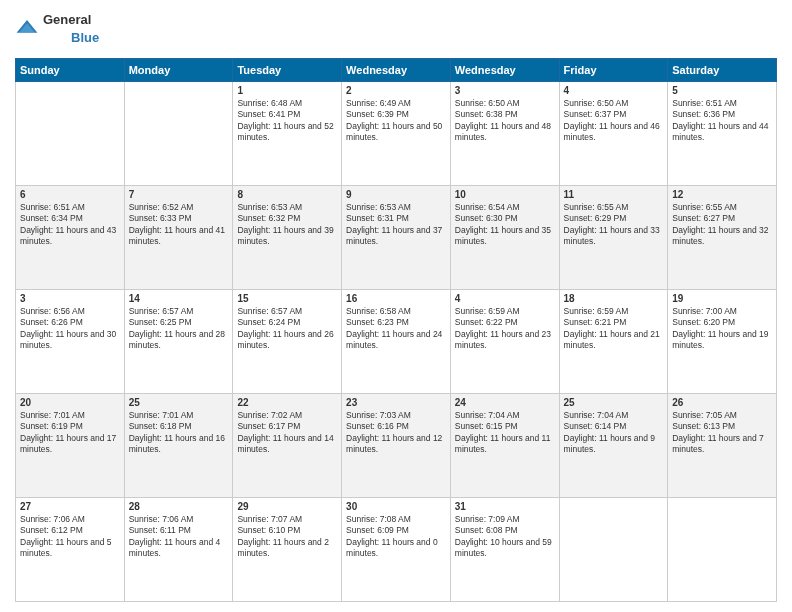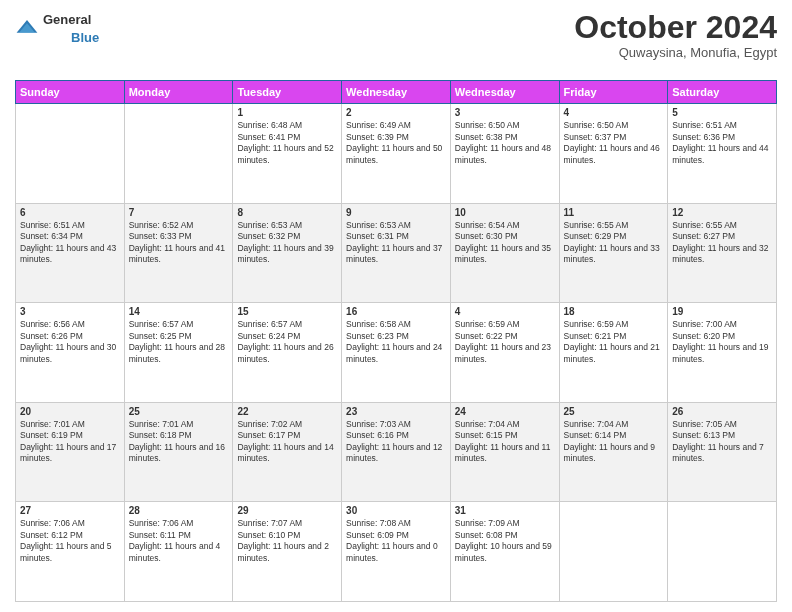--- a/index.html
+++ b/index.html
@@ -14,21 +14,21 @@
       width: 792px;
       height: 612px;
       padding: 10px 15px 10px 15px;
       display: flex;
       flex-direction: column;
     }
     .header {
       display: flex;
       justify-content: space-between;
       align-items: flex-start;
-      margin-bottom: 20px;
+      margin-bottom: 12px;
     }
     .logo {
       display: flex;
       align-items: center;
       gap: 4px;
     }
     .logo-icon {
       width: 24px;
       height: 20px;
     }
@@ -85,41 +85,37 @@
     .empty-cell {
       background: #f9f9f9;
     }
     tr:nth-child(odd) td {
       background-color: #fff;
     }
     tr:nth-child(even) td {
       background-color: #f2f2f2;
     }
     .calendar thead tr th {
-      background-color: #d946ef;
+      background-color: #0369a1;
     }
   </style>
 </head>
 <body>
 
 <div class="page">
   <div class="header">
     <div class="logo">
       <svg class="logo-icon" viewBox="0 0 30 24" xmlns="http://www.w3.org/2000/svg">
         <polygon points="15,2 28,18 2,18" fill="#2e7bb5"></polygon>
         <polygon points="15,6 25,18 5,18" fill="#5aade0" opacity="0.6"></polygon>
       </svg>
       <div>
         <span style="font-size:13px;font-weight:bold;color:#333;">General</span><br>
         <span style="font-size:13px;font-weight:bold;color:#2e7bb5;padding-left:28px;">Blue</span>
       </div>
-    </div>
-    <div class="title-block">
-      <div class="month-title">October 2024</div>
-      <div class="subtitle">Quwaysina, Monufia, Egypt</div>
     </div>
   </div>
 
   <table class="calendar">
     <thead>
       <tr>
         <th>Sunday</th>
         <th>Monday</th>
         <th>Tuesday</th>
         <th>Wednesday</th>

